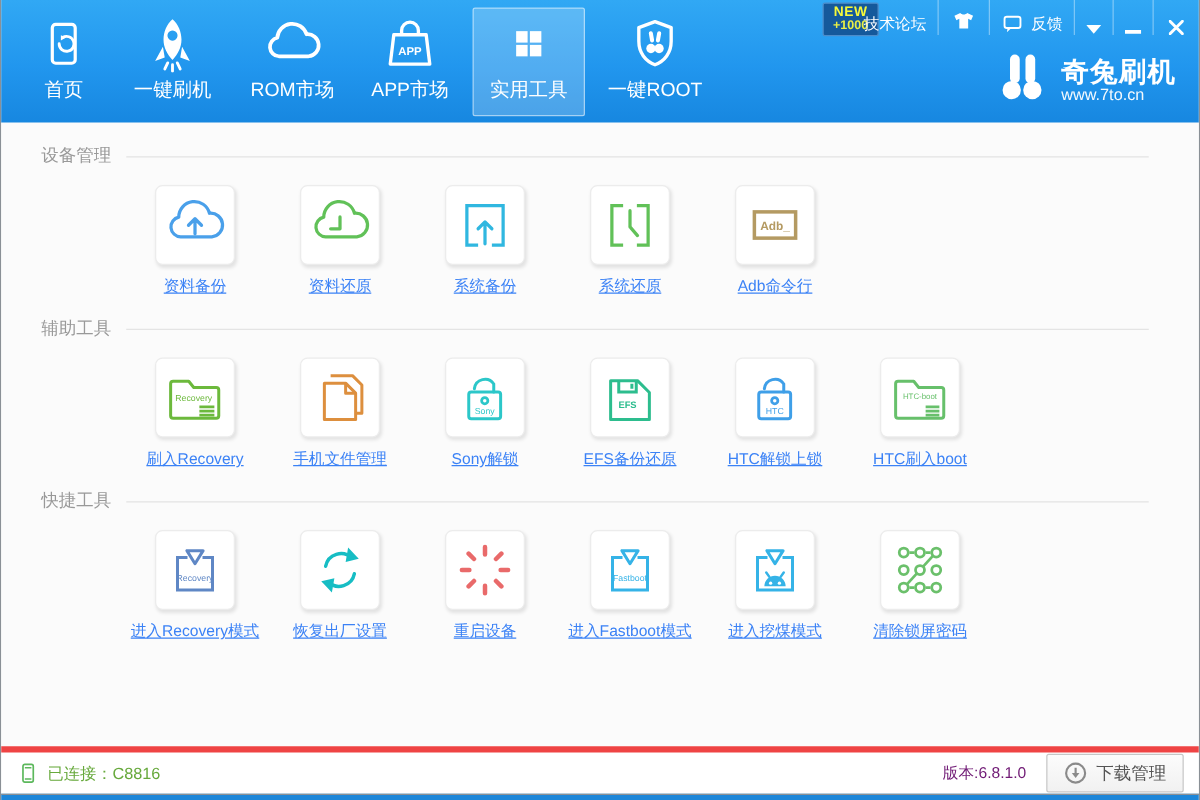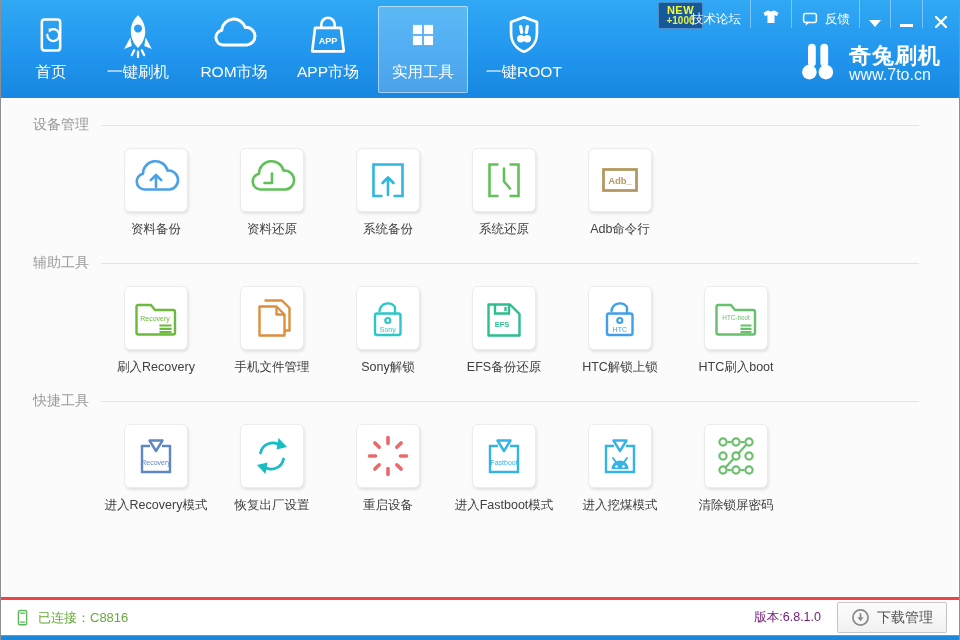--- a/index.html
+++ b/index.html
@@ -11,44 +11,44 @@
   .navrow { position:absolute; left:0; top:6px; height:87px; display:flex; align-items:stretch; }
   .tab { display:flex; flex-direction:column; align-items:center; justify-content:flex-end; padding-bottom:9px; cursor:pointer; border:1px solid transparent; border-radius:2px; }
   .tab .nicon { flex:1; display:flex; align-items:center; justify-content:center; }
   .tab .nlabel { font-size:15.5px; color:#fff; white-space:nowrap; }
   .tab.selected { background:rgba(255,255,255,.22); border-color:rgba(255,255,255,.5); }
   .tab.outlined { border-color:rgba(255,255,255,.55); }
 
   .logo { position:absolute; right:18px; top:40px; display:flex; align-items:center; }
   .logo-text { margin-left:8px; line-height:1.05; }
   .logo-title { font-size:22px; font-weight:bold; letter-spacing:1px; }
-  .logo-url { font-size:16px; opacity:.95; }
+  .logo-url { font-size:13px; opacity:.95; }
 
   .titlebar { position:absolute; top:0; right:0; height:28px; display:flex; align-items:center; font-size:12.5px; }
   .tb-item { display:flex; align-items:flex-end; height:28px; padding:0 9px; cursor:pointer; }
   .tb-sep { width:1px; height:28px; background:rgba(255,255,255,.38); }
   .tb-item .glyph { display:flex; align-items:center; }
   .badge { position:absolute; left:657px; top:2px; width:45px; height:27px; background:#15599b; border:1px solid #4d8cc9; border-radius:2px; text-align:center; line-height:1; padding-top:2px; }
   .badge .b1 { font-size:11px; font-weight:700; color:#f6f83a; letter-spacing:.5px; }
   .badge .b2 { font-size:10px; font-weight:700; color:#e9ef45; }
 
   
   .content { flex:1; background:#fbfbfb; padding-top:2px; }
   .section { padding-top:15px; }
   .sec-head { display:flex; align-items:center; margin:0 40px 0 32px; height:20px; }
   .sec-title { font-size:14px; color:#999; white-space:nowrap; }
   .sec-line { flex:1; height:1px; background:#e4e4e4; margin-left:12px; }
   .tiles { display:flex; padding-left:97px; padding-top:13px; }
   .tile-col { width:116px; display:flex; flex-direction:column; align-items:center; cursor:pointer; }
   .tile { width:64px; height:64px; background:#fff; border:1px solid #ececec; border-radius:6px; box-shadow:1px 2px 3px rgba(0,0,0,.10); display:flex; align-items:center; justify-content:center; }
   .tile svg { width:52px; height:52px; }
-  .tile-label { margin-top:9px; font-size:12.5px; color:#404040; white-space:nowrap; }
+  .tile-label { margin-top:9px; font-size:12.5px; color:#3b82f6; white-space:nowrap;text-decoration:underline; }
 
   
-  .statusbar { flex:0 0 38px; background:#fff; border-top:3px solid #ef4444; display:flex; align-items:center; padding:0 12px 0 14px; }
+  .statusbar { flex:0 0 38px; background:#fff; border-top:5px solid #ef4444; display:flex; align-items:center; padding:0 12px 0 14px; }
   .conn { display:flex; align-items:center; color:#67a93c; font-size:13px; }
   .conn .glyph { margin-right:8px; display:flex; }
   .sb-right { margin-left:auto; display:flex; align-items:center; }
   .version { color:#701a75; font-size:12.5px; margin-right:16px; }
   .dl-btn { display:flex; align-items:center; background:linear-gradient(180deg,#fcfcfc,#f1f1f1); border:1px solid #c6c6c6; border-radius:2px; padding:5px 13px; font-size:14px; color:#555; cursor:pointer; }
   .dl-btn .glyph { margin-right:7px; display:flex; }
   .bottom-strip { flex:0 0 5px; background:#1c86d9; border-top:1px solid #8a8f94; }
   svg text { font-family:"Liberation Sans","DejaVu Sans",sans-serif; }
 </style>
 </head>

